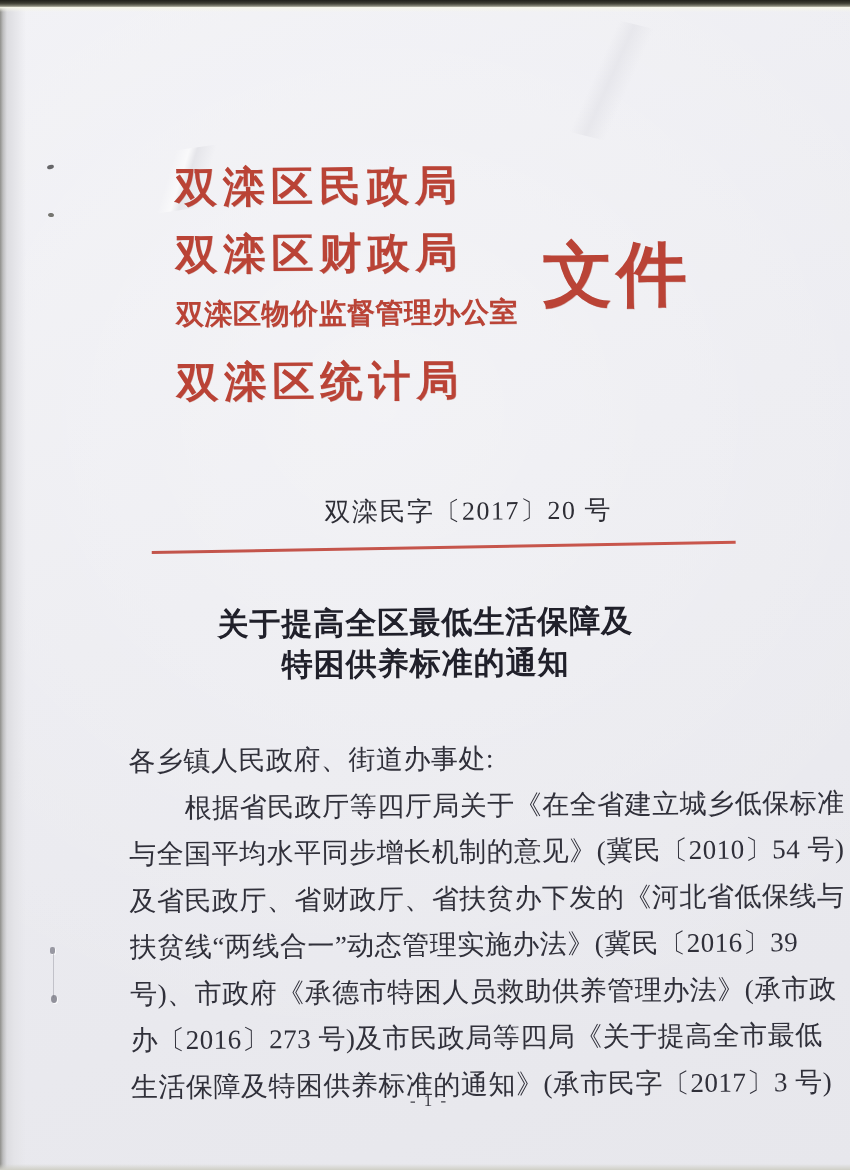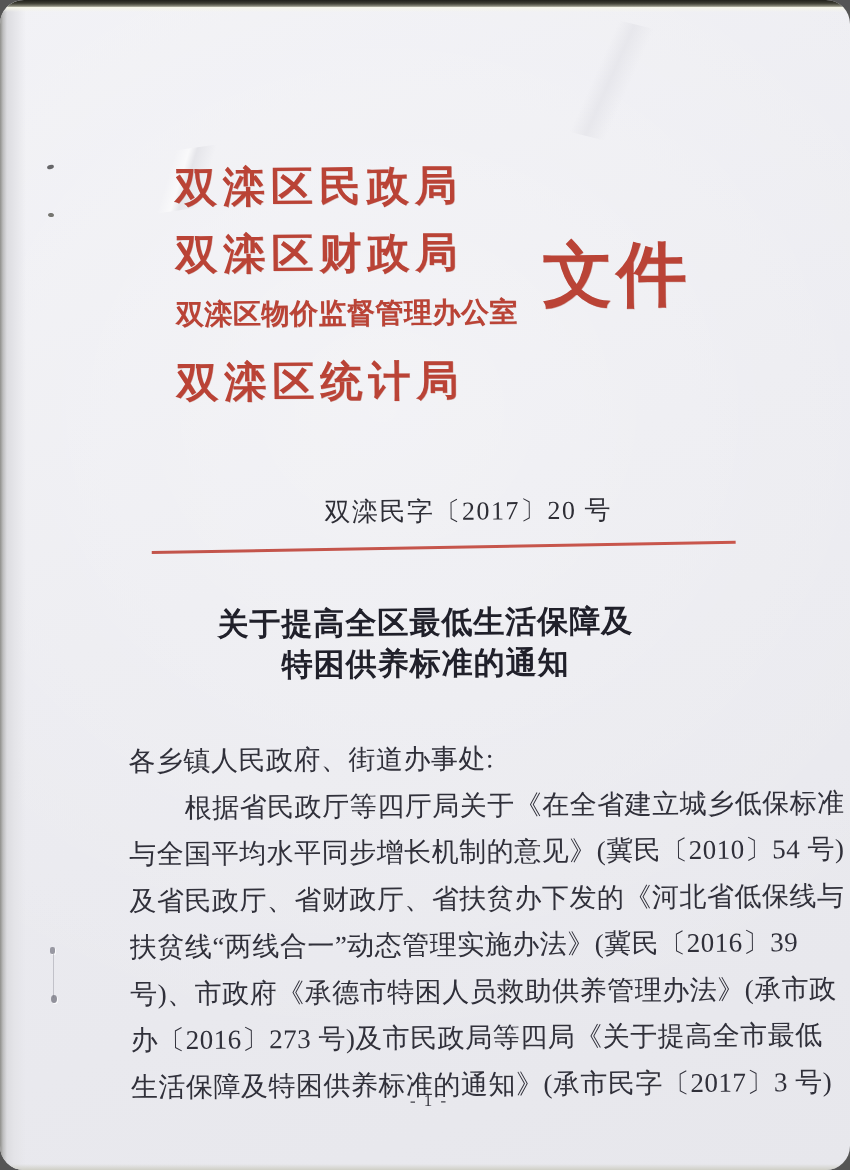--- a/index.html
+++ b/index.html
@@ -9,21 +9,20 @@
   }
   .page {
     position: relative;
     width: 850px;
     height: 1170px;
     overflow: hidden;
     background:
       radial-gradient(ellipse 120% 80% at 45% 35%, rgba(255,255,255,0.35), rgba(255,255,255,0) 70%),
       linear-gradient(158deg, #f1f1f5 0%, #ebebf0 45%, #e7e7ec 100%);
     font-family: "Liberation Serif", "DejaVu Serif", serif;
-    border-radius: 24px;
   }
 
   
   .scan-top-edge {
     position: absolute; top: 0; left: 0; right: 0; height: 7px;
     background: linear-gradient(to bottom, #20201a 0%, #3c3c31 45%, #6e6e60 75%, #b9b9aa 100%);
     z-index: 9;
   }
   .scan-top-highlight {
     position: absolute; top: 7px; left: 0; right: 0; height: 5px;

